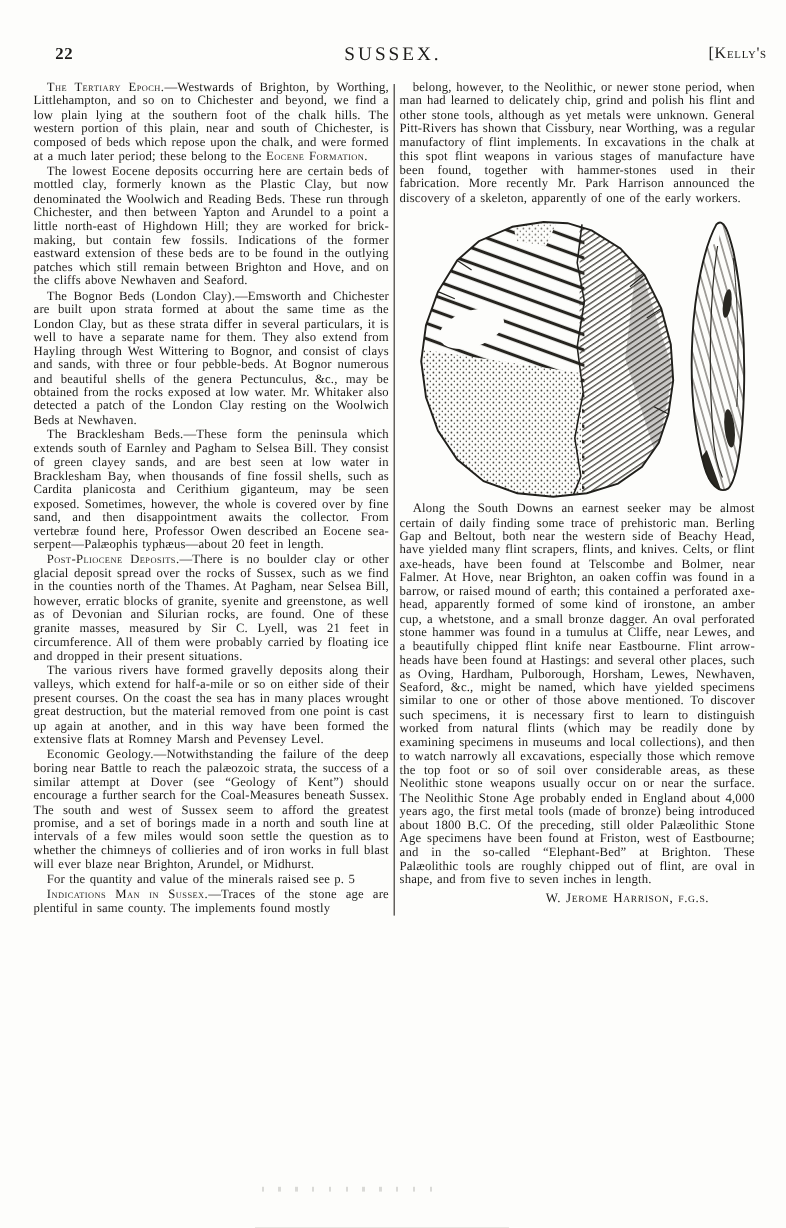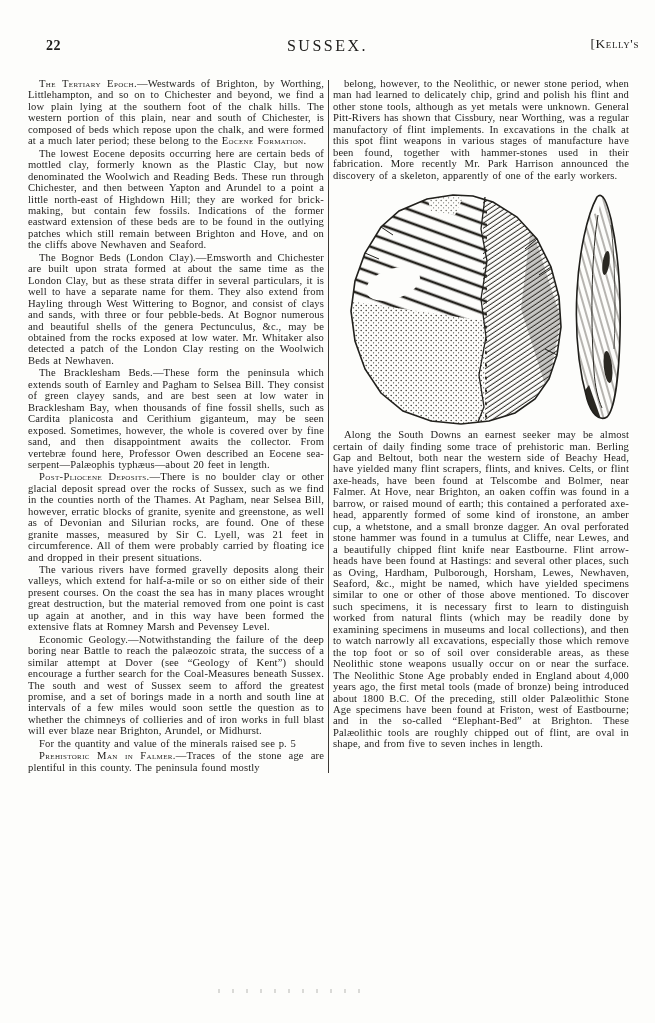--- a/index.html
+++ b/index.html
@@ -5,21 +5,21 @@
   html,body{margin:0;padding:0;background:#d8d6d0;}
   .sheet{
     position:relative;width:655px;height:1023px;background:#fdfdfb;
     font-family:"Liberation Serif","DejaVu Serif",serif;color:#1d1c1a;
     overflow:hidden;margin:0 auto;
   }
   .header{position:relative;height:24px;padding-top:40px;padding-left:34px;}
   .page-number{position:absolute;left:46px;top:38px;font-size:14px;font-weight:700;letter-spacing:.5px;}
   .page-title{position:absolute;left:0;right:0;top:37px;text-align:center;font-size:16px;letter-spacing:2.5px;}
   .corner-mark{position:absolute;right:16px;top:36px;font-size:13.5px;font-variant:small-caps;letter-spacing:.6px;}
-  .columns{display:flex;margin:14px 18px 0 28px;align-items:stretch;}
+  .columns{display:flex;margin:4px 18px 0 28px;align-items:stretch;}
   .col{width:296px;font-size:10.6px;line-height:11.45px;text-align:justify;
        letter-spacing:.12px;word-spacing:.9px;}
   .col-divider{width:1px;background:#3d3a36;margin:2px 4px 0 4px;}
   p.para{margin:0;text-indent:11px;}
   p.para + p.para{margin-top:1px;}
   .seg-sc{font-variant:small-caps;letter-spacing:.35px;}
   .seg-i{}
   figure.flint-figure{margin:8px 0 2px 0;padding:0;}
   .flint-figure svg{display:block;margin:0 auto;}
   figcaption.flint-caption{font-size:9.4px;line-height:10.9px;text-align:justify;
@@ -45,21 +45,21 @@
 
     <div class="col">
         <p class="para"><span class="seg-sc">The Tertiary Epoch.</span><span>—Westwards of Brighton, by Worthing, Littlehampton, and so on to Chichester and beyond, we find a low plain lying at the southern foot of the chalk hills.  The western portion of this plain, near and south of Chichester, is composed of beds which repose upon the chalk, and were formed at a much later period; these belong to the </span><span class="seg-sc">Eocene Formation.</span></p>
         <p class="para"><span>The lowest Eocene deposits occurring here are certain beds of mottled clay, formerly known as the </span><span class="seg-i">Plastic Clay</span><span>, but now denominated the </span><span class="seg-i">Woolwich and Reading Beds</span><span>.  These run through Chichester, and then between Yapton and Arundel to a point a little north-east of Highdown Hill; they are worked for brick-making, but contain few fossils.  Indications of the former eastward extension of these beds are to be found in the outlying patches which still remain between Brighton and Hove, and on the cliffs above Newhaven and Seaford.</span></p>
         <p class="para"><span class="seg-i">The Bognor Beds (London Clay).</span><span>—Emsworth and Chichester are built upon strata formed at about the same time as the London Clay, but as these strata differ in several particulars, it is well to have a separate name for them.  They also extend from Hayling through West Wittering to Bognor, and consist of clays and sands, with three or four pebble-beds.  At Bognor numerous and beautiful shells of the genera </span><span class="seg-i">Pectunculus</span><span>, &amp;c., may be obtained from the rocks exposed at low water.  Mr. Whitaker also detected a patch of the London Clay resting on the Woolwich Beds at Newhaven.</span></p>
         <p class="para"><span class="seg-i">The Bracklesham Beds.</span><span>—These form the peninsula which extends south of Earnley and Pagham to Selsea Bill.  They consist of green clayey sands, and are best seen at low water in Bracklesham Bay, when thousands of fine fossil shells, such as </span><span class="seg-i">Cardita planicosta</span><span> and </span><span class="seg-i">Cerithium giganteum</span><span>, may be seen exposed.  Sometimes, however, the whole is covered over by fine sand, and then disappointment awaits the collector.  From vertebræ found here, Professor Owen described an Eocene sea-serpent—</span><span class="seg-i">Palæophis typhæus</span><span>—about 20 feet in length.</span></p>
         <p class="para"><span class="seg-sc">Post-Pliocene Deposits.</span><span>—There is no boulder clay or other glacial deposit spread over the rocks of Sussex, such as we find in the counties north of the Thames.  At Pagham, near Selsea Bill, however, erratic blocks of granite, syenite and greenstone, as well as of Devonian and Silurian rocks, are found.  One of these granite masses, measured by Sir C. Lyell, was 21 feet in circumference.  All of them were probably carried by floating ice and dropped in their present situations.</span></p>
         <p class="para"><span>The various rivers have formed gravelly deposits along their valleys, which extend for half-a-mile or so on either side of their present courses.  On the coast the sea has in many places wrought great destruction, but the material removed from one point is cast up again at another, and in this way have been formed the extensive flats at Romney Marsh and Pevensey Level.</span></p>
         <p class="para"><span class="seg-i">Economic Geology.</span><span>—Notwithstanding the failure of the deep boring near Battle to reach the palæozoic strata, the success of a similar attempt at Dover (see “Geology of Kent”) should encourage a further search for the Coal-Measures beneath Sussex.  The south and west of Sussex seem to afford the greatest promise, and a set of borings made in a north and south line at intervals of a few miles would soon settle the question as to whether the chimneys of collieries and of iron works in full blast will ever blaze near Brighton, Arundel, or Midhurst.</span></p>
         <p class="para"><span>For the quantity and value of the minerals raised see p. 5</span></p>
-        <p class="para"><span class="seg-sc">Prehistoric Man in Falmer.</span><span>—Traces of the stone age are plentiful in this county.  The peninsula found mostly</span></p>
+        <p class="para"><span class="seg-sc">Indications Man in Sussex.</span><span>—Traces of the stone age are plentiful in same county.  The implements found mostly</span></p>
       </div>
 
     <div class="col-divider"></div>
 
     <div class="col">
       <div>
           <p class="para"><span>belong, however, to the </span><span class="seg-i">Neolithic</span><span>, or newer stone period, when man had learned to delicately chip, grind and polish his flint and other stone tools, although as yet metals were unknown.  General Pitt-Rivers has shown that Cissbury, near Worthing, was a regular manufactory of flint implements.  In excavations in the chalk at this spot flint weapons in various stages of manufacture have been found, together with hammer-stones used in their fabrication.  More recently Mr. Park Harrison announced the discovery of a skeleton, apparently of one of the early workers.</span></p>
         </div>
 
       <figure class="flint-figure">
@@ -114,17 +114,18 @@
             <path d="M263,26 C257,62 255,124 259,182 C260,198 263,210 267,219" fill="none" stroke="#2a2822" stroke-width="1"></path>
             <path d="M276,36 C280,70 281,120 279,160" fill="none" stroke="#2a2822" stroke-width=".8"></path>
           </g>
         </svg>
       </figure>
 
       <div>
           <p class="para"><span>Along the South Downs an earnest seeker may be almost certain of daily finding some trace of prehistoric man.  Berling Gap and Beltout, both near the western side of Beachy Head, have yielded many flint scrapers, flints, and knives.  Celts, or flint axe-heads, have been found at Telscombe and Bolmer, near Falmer.  At Hove, near Brighton, an oaken coffin was found in a barrow, or raised mound of earth; this contained a perforated axe-head, apparently formed of some kind of ironstone, an amber cup, a whetstone, and a small bronze dagger.  An oval perforated stone hammer was found in a tumulus at Cliffe, near Lewes, and a beautifully chipped flint knife near Eastbourne.  Flint arrow-heads have been found at Hastings: and several other places, such as Oving, Hardham, Pulborough, Horsham, Lewes, Newhaven, Seaford, &amp;c., might be named, which have yielded specimens similar to one or other of those above mentioned.  To discover such specimens, it is necessary first to learn to distinguish </span><span class="seg-i">worked</span><span> from natural flints (which may be readily done by examining specimens in museums and local collections), and then to watch narrowly all excavations, especially those which remove the top foot or so of soil over considerable areas, as these Neolithic stone weapons usually occur on or near the surface.  The Neolithic Stone Age probably </span><span class="seg-i">ended</span><span> in England about 4,000 years ago, the first metal tools (made of bronze) being introduced about 1800 B.C.  Of the preceding, still older </span><span class="seg-i">Palæolithic Stone Age</span><span> specimens have been found at Friston, west of Eastbourne; and in the so-called “Elephant-Bed” at Brighton.  These Palæolithic tools are roughly chipped out of flint, are oval in shape, and from five to seven inches in length.</span></p>
         </div>
 
+      <div class="signature">W. Jerome Harrison, f.g.s.</div>
     </div>
   </div>
 
   <div class="scan-artifact"></div>
 </div>
 
 </body></html>

